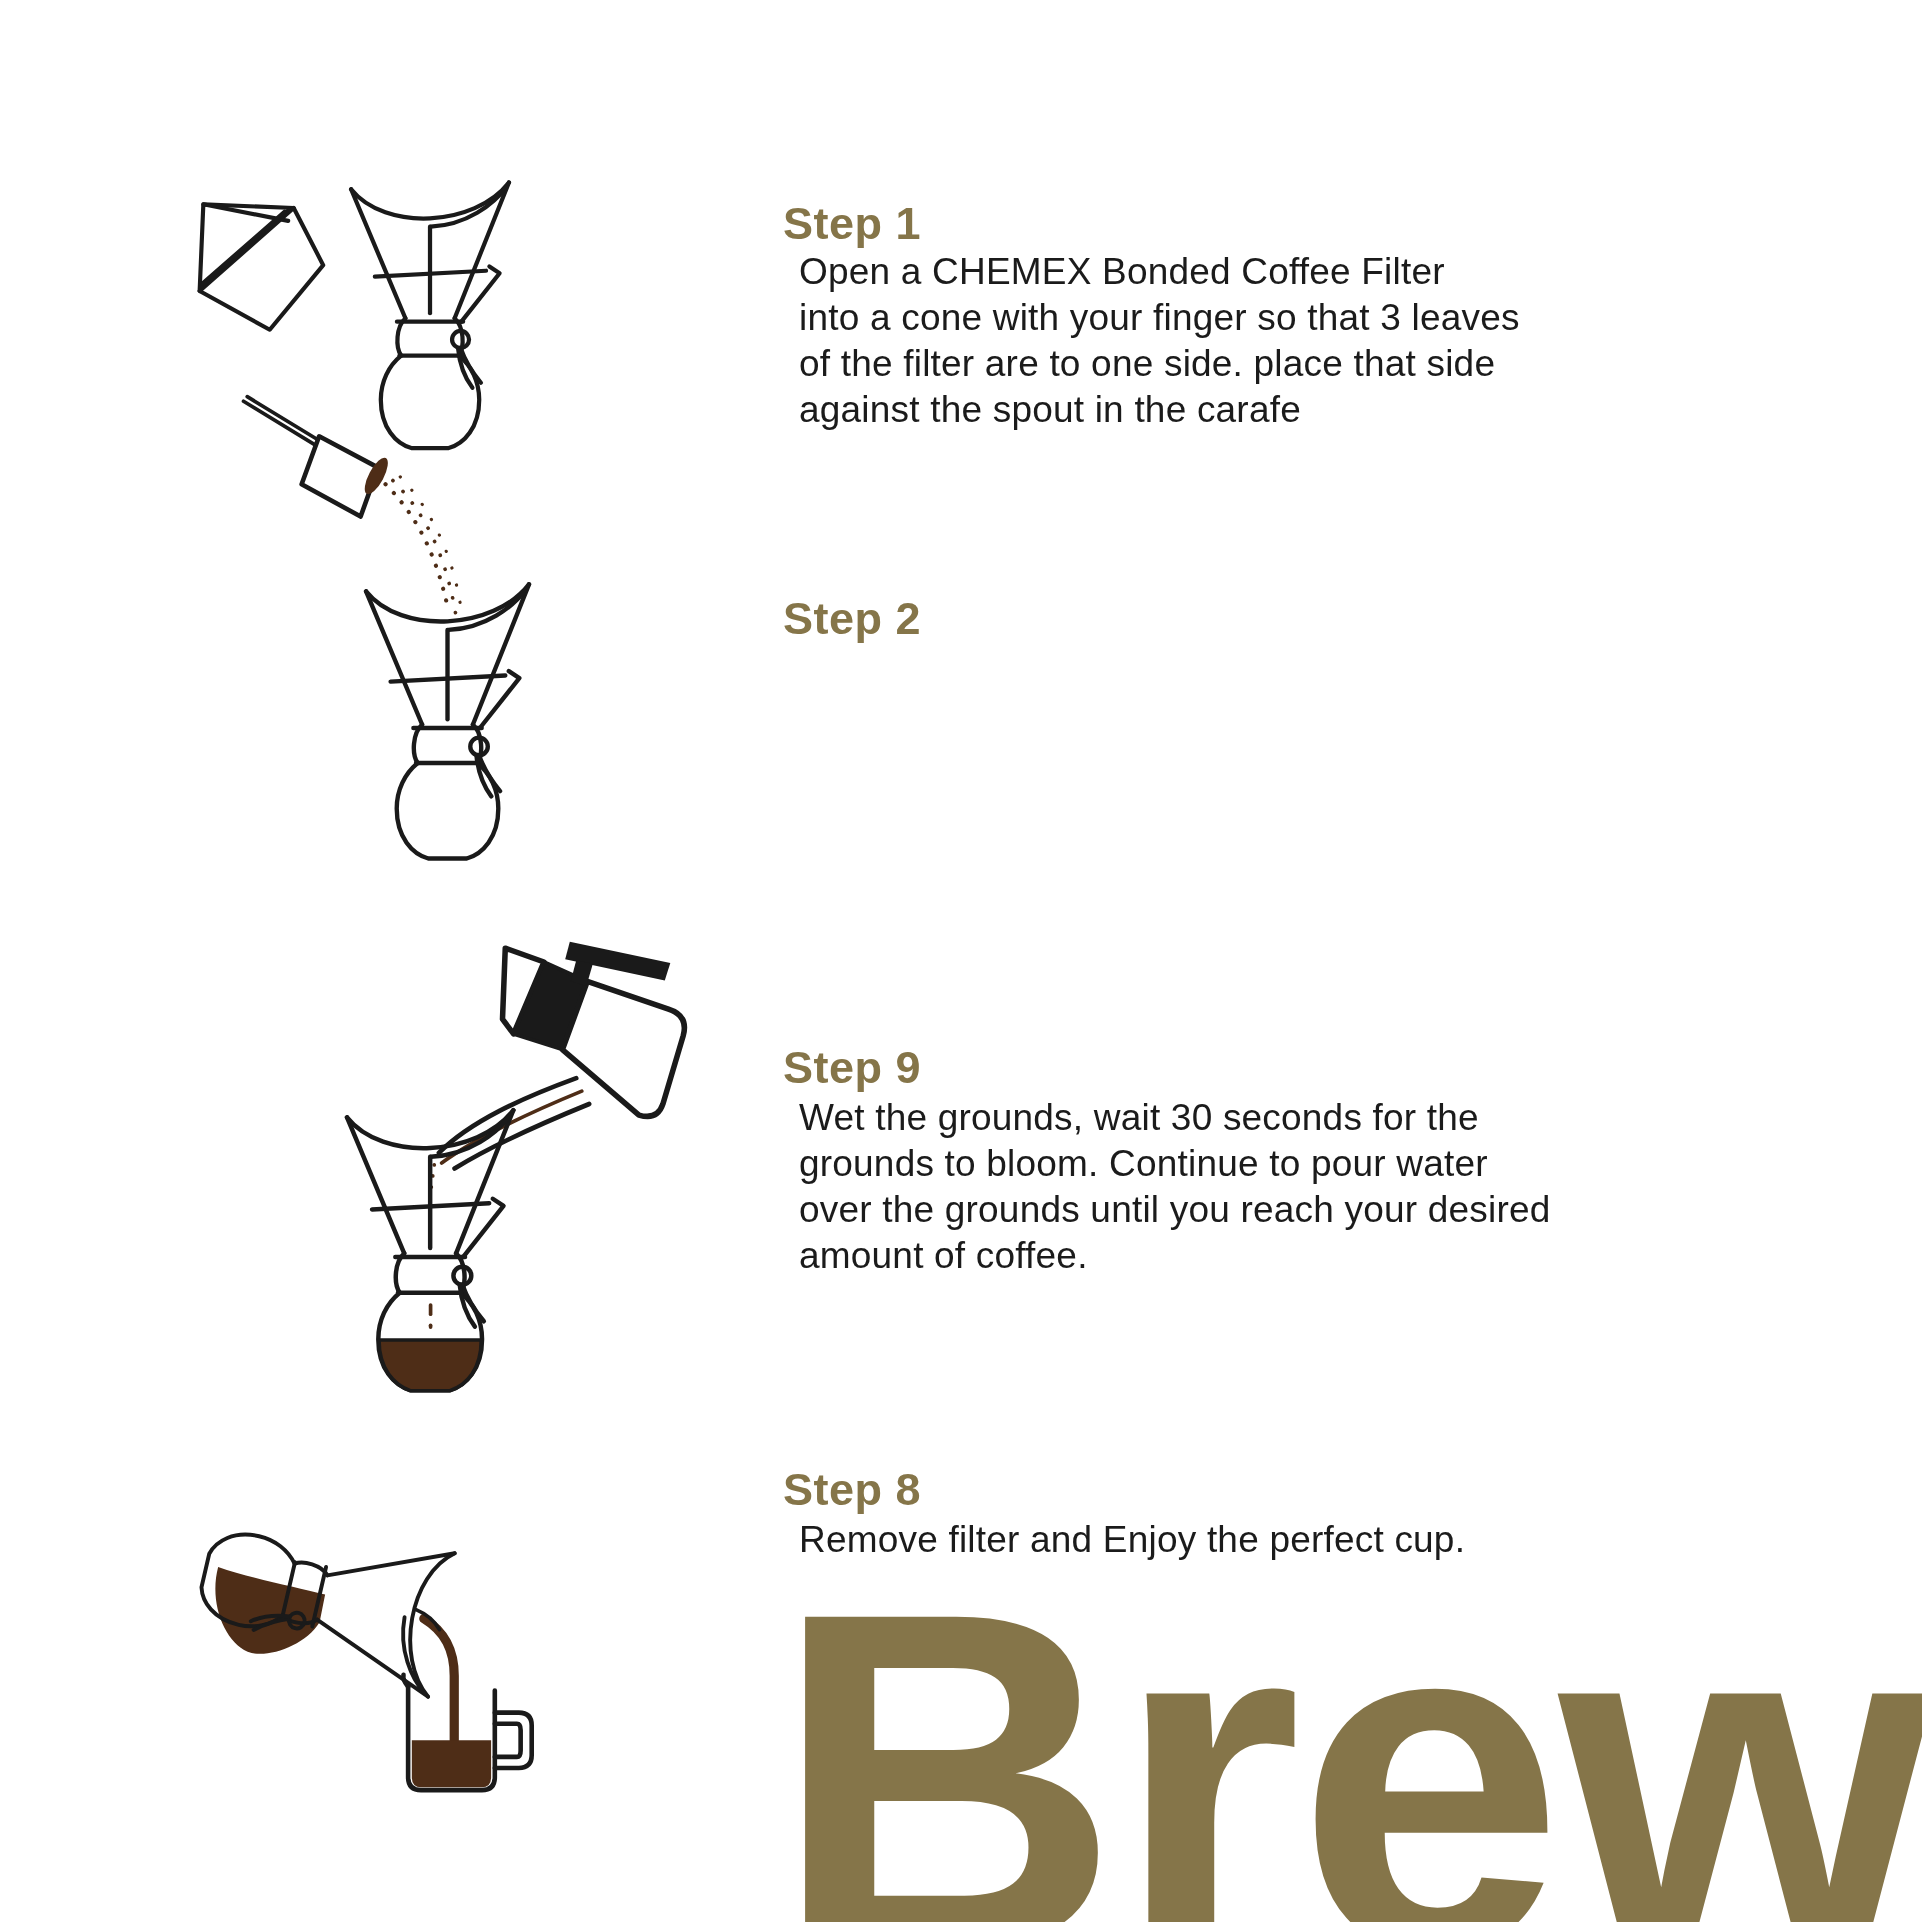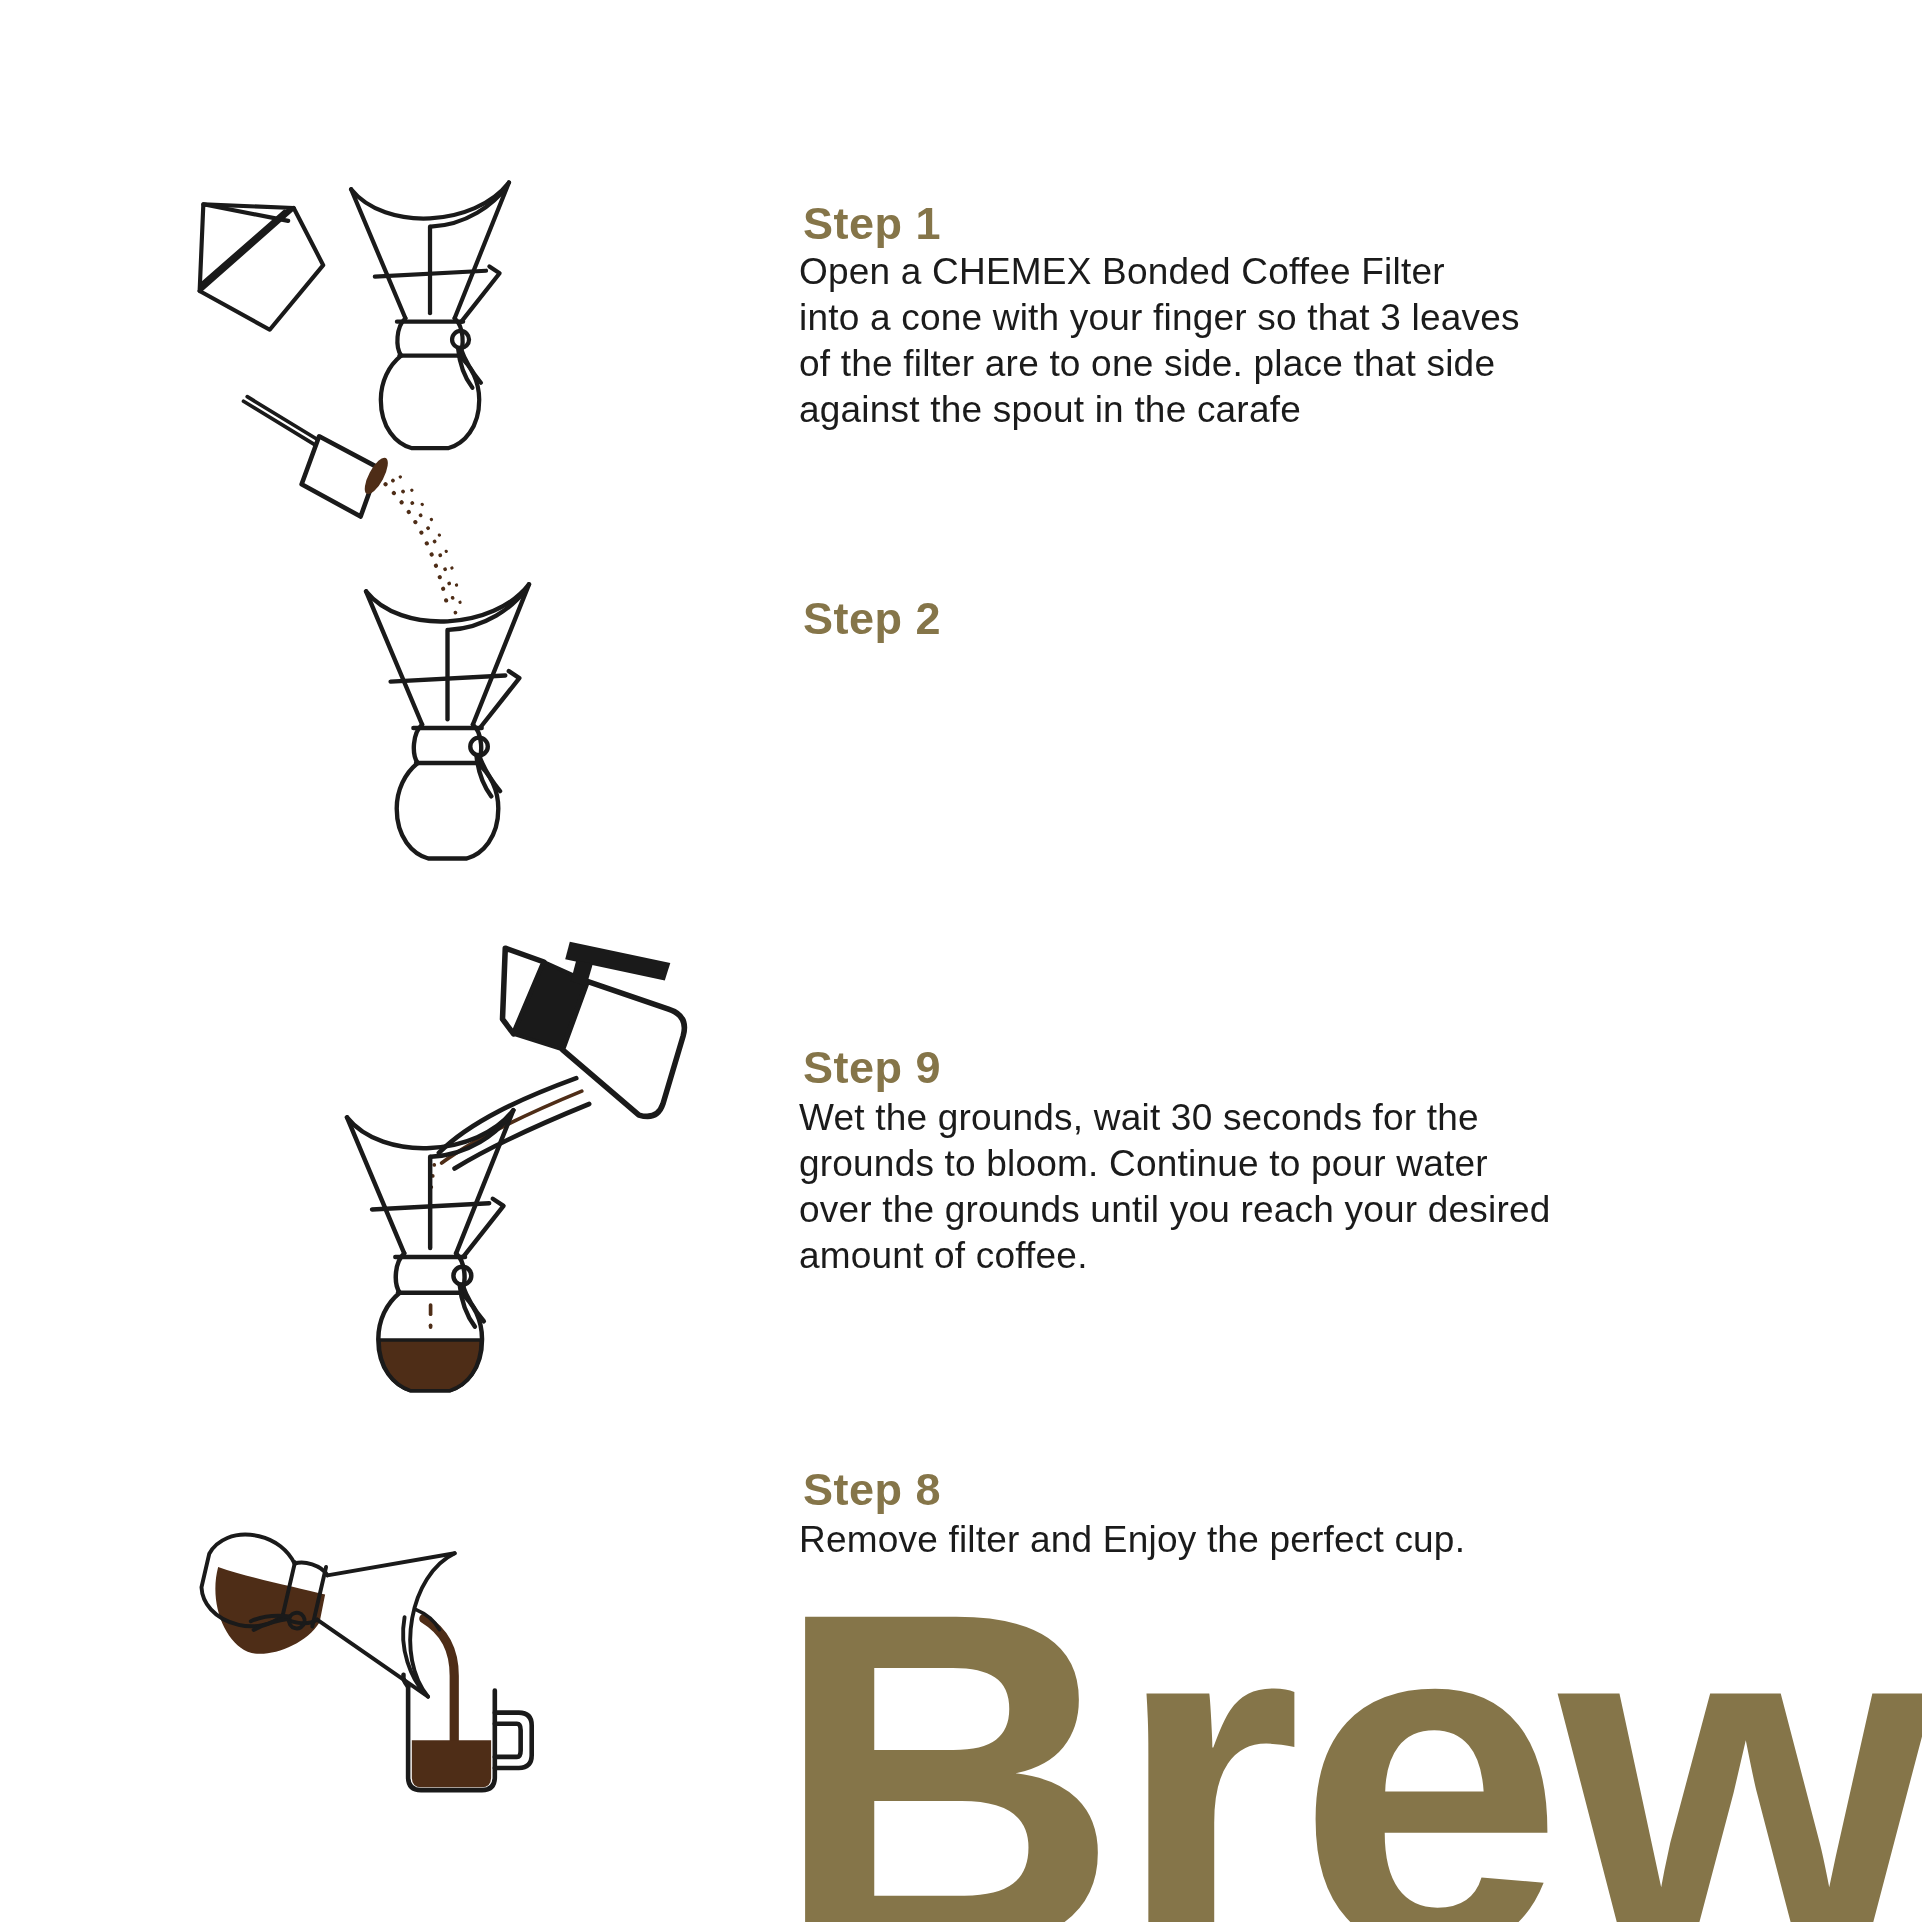--- a/index.html
+++ b/index.html
@@ -10,21 +10,20 @@
     overflow:hidden;
     font-family:"Liberation Sans","DejaVu Sans",sans-serif;
   }
   .abs{position:absolute;}
   .step-title{
     font-size:45px;
     font-weight:700;
     line-height:1;
     color:#857549;
     letter-spacing:0.5px;
-    margin-left:20px;
   }
   .step-body{
     font-size:37px;
     font-weight:400;
     line-height:46px;
     color:#1b1b1b;
     white-space:pre-line;
     letter-spacing:0.2px;
     margin-left:16px;
   }

